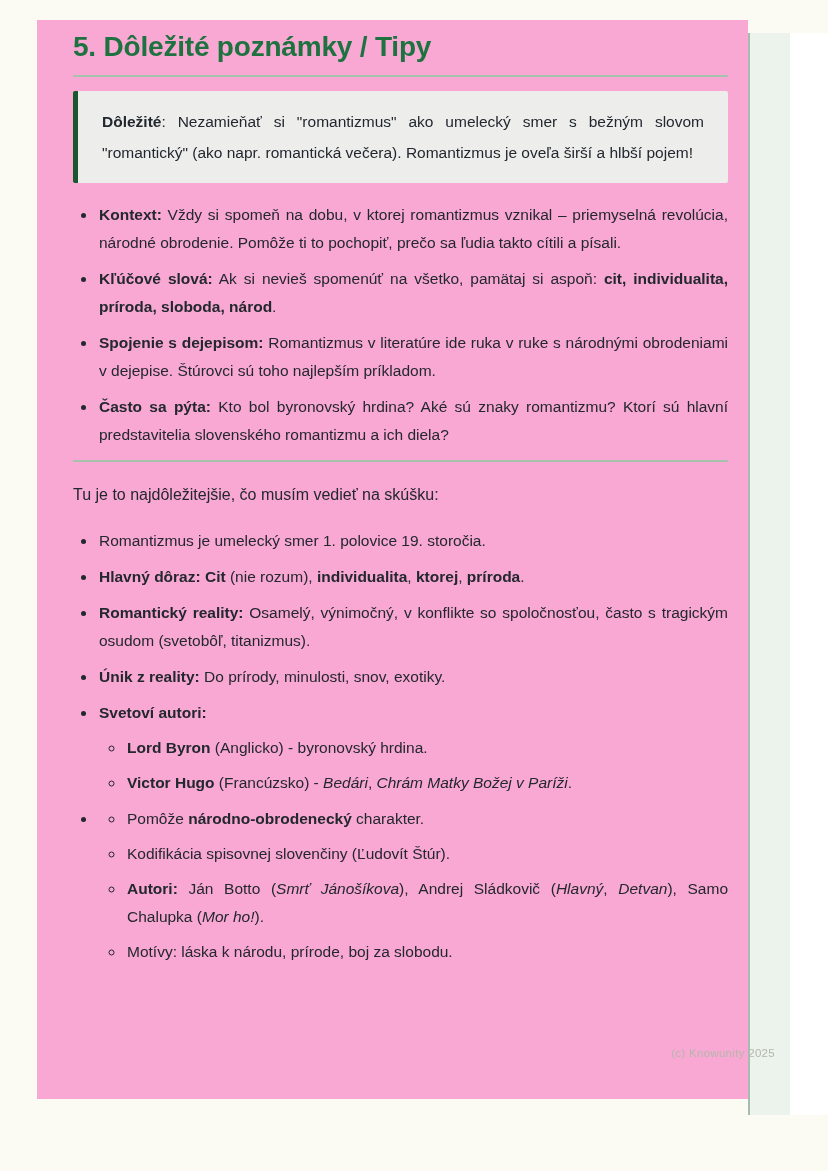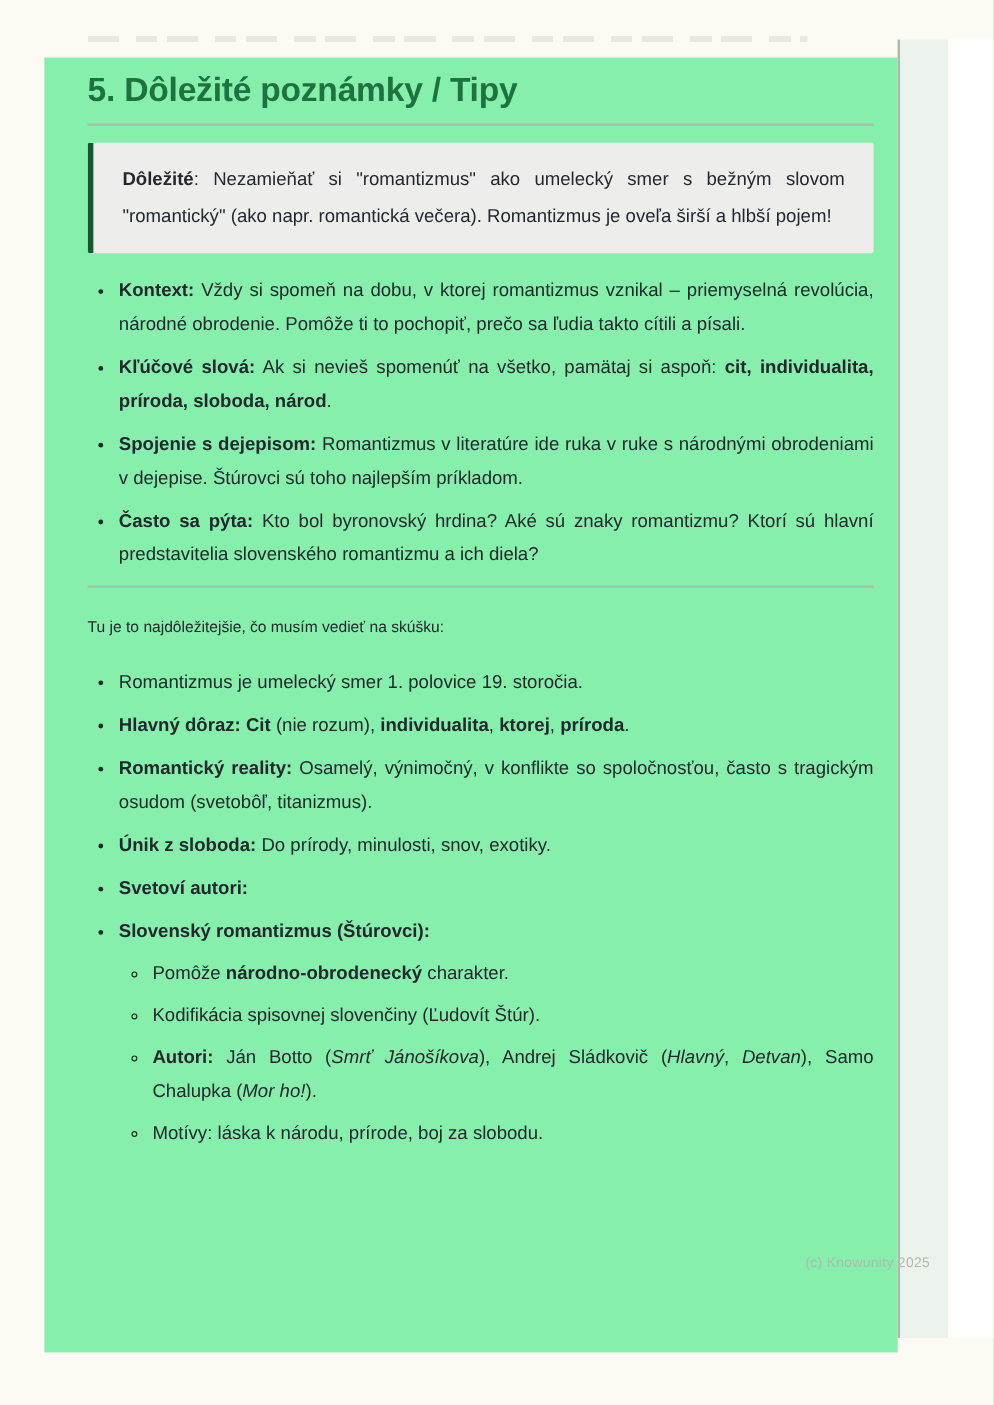--- a/index.html
+++ b/index.html
@@ -20,22 +20,22 @@
     background:var(--bg);
     font-family:"Liberation Sans","DejaVu Sans",sans-serif;
     color:var(--body-text);
   }
   .prev-page-edge{
     position:absolute;left:73px;top:30px;width:600px;height:5px;
     background:repeating-linear-gradient(90deg,#d6d6d0 0 26px,transparent 26px 40px,#d6d6d0 40px 58px,transparent 58px 66px);
     opacity:.5;border-radius:1px;
   }
   .page-card{
-    position:absolute;left:37px;top:48px;width:711px;height:1079px;
-    background:#86efac;padding:10px 20px 0 36px;overflow:hidden;
+    position:absolute;left:37px;top:20px;width:711px;height:1079px;
+    background:#f9a8d4;padding:10px 20px 0 36px;overflow:hidden;
   }
   h2{
     margin:0;font-size:28px;line-height:34px;font-weight:700;
     color:var(--accent-green);letter-spacing:-.2px;
   }
   .h-second{margin-top:24px;}
   .rule{height:2px;background:var(--rule-green);margin-top:11px;}
   .callout{
     margin-top:14px;background:var(--callout-bg);
     border-left:5px solid var(--callout-border);
@@ -49,21 +49,21 @@
     font-size:15.5px;line-height:28px;margin-bottom:8px;text-align:justify;
     padding-left:2px;
   }
   ul.sub{
     list-style:circle outside;margin:7px 0 0;padding:0 0 0 26px;
   }
   ul.sub > li{
     font-size:15.5px;line-height:28px;margin-bottom:7px;text-align:justify;
     padding-left:2px;
   }
-  .intro{margin:19px 0 0;font-size:13px;line-height:28px;}
+  .intro{margin:19px 0 0;font-size:16px;line-height:28px;}
   .b{font-weight:700;margin-top:17px;}
   .i{font-style:italic;}
   .next-strip{
     position:absolute;left:748px;top:33px;width:42px;height:1082px;
     background:var(--strip-bg);border-left:2px solid var(--strip-line);
   }
   .next-sliver{
     position:absolute;left:790px;top:33px;width:38px;height:1082px;
     background:#ffffff;
   }
@@ -94,26 +94,29 @@
   </ul>
 
   <div class="rule"></div>
 
   <p class="intro">Tu je to najdôležitejšie, čo musím vedieť na skúšku:</p>
 
   <ul class="main">
     <li><span>Romantizmus je umelecký smer 1. polovice 19. storočia.</span></li>
     <li><span class="b">Hlavný dôraz: Cit</span><span> (nie rozum), </span><span class="b">individualita</span><span>, </span><span class="b">ktorej</span><span>, </span><span class="b">príroda</span><span>.</span></li>
     <li><span class="b">Romantický reality:</span><span> Osamelý, výnimočný, v konflikte so spoločnosťou, často s tragickým osudom (svetobôľ, titanizmus).</span></li>
-    <li><span class="b">Únik z sloboda:</span><span> Do prírody, minulosti, snov, exotiky.</span></li>
+    <li><span class="b">Únik z reality:</span><span> Do prírody, minulosti, snov, exotiky.</span></li>
     <li>
       <span><span class="b">Svetoví autori:</span></span>
+      <ul class="sub">
+        <li><span class="b">Lord Byron</span><span> (Anglicko) - byronovský hrdina.</span></li>
+        <li><span class="b">Victor Hugo</span><span> (Francúzsko) - </span><span class="i">Bedári</span><span>, </span><span class="i">Chrám Matky Božej v Paríži</span><span>.</span></li>
+      </ul>
     </li>
     <li>
-      <span><span class="b">Slovenský romantizmus (Štúrovci):</span></span>
       <ul class="sub">
         <li><span>Pomôže </span><span class="b">národno-obrodenecký</span><span> charakter.</span></li>
         <li><span>Kodifikácia spisovnej slovenčiny (Ľudovít Štúr).</span></li>
         <li><span class="b">Autori:</span><span> Ján Botto (</span><span class="i">Smrť Jánošíkova</span><span>), Andrej Sládkovič (</span><span class="i">Hlavný</span><span>, </span><span class="i">Detvan</span><span>), Samo Chalupka (</span><span class="i">Mor ho!</span><span>).</span></li>
         <li><span>Motívy: láska k národu, prírode, boj za slobodu.</span></li>
       </ul>
     </li>
   </ul>
 
 </div>

